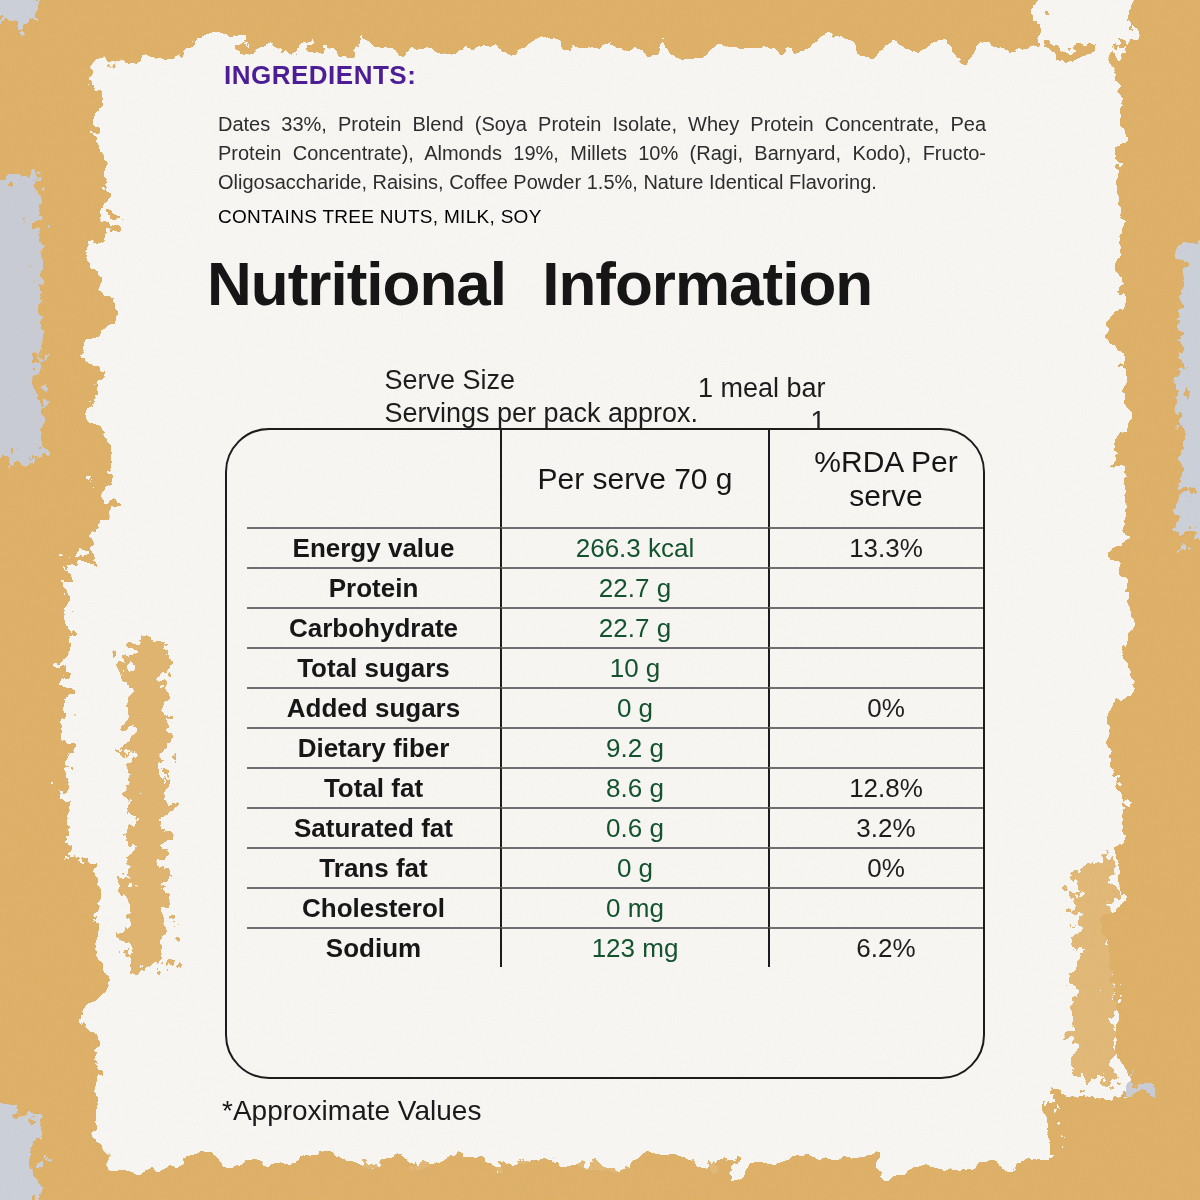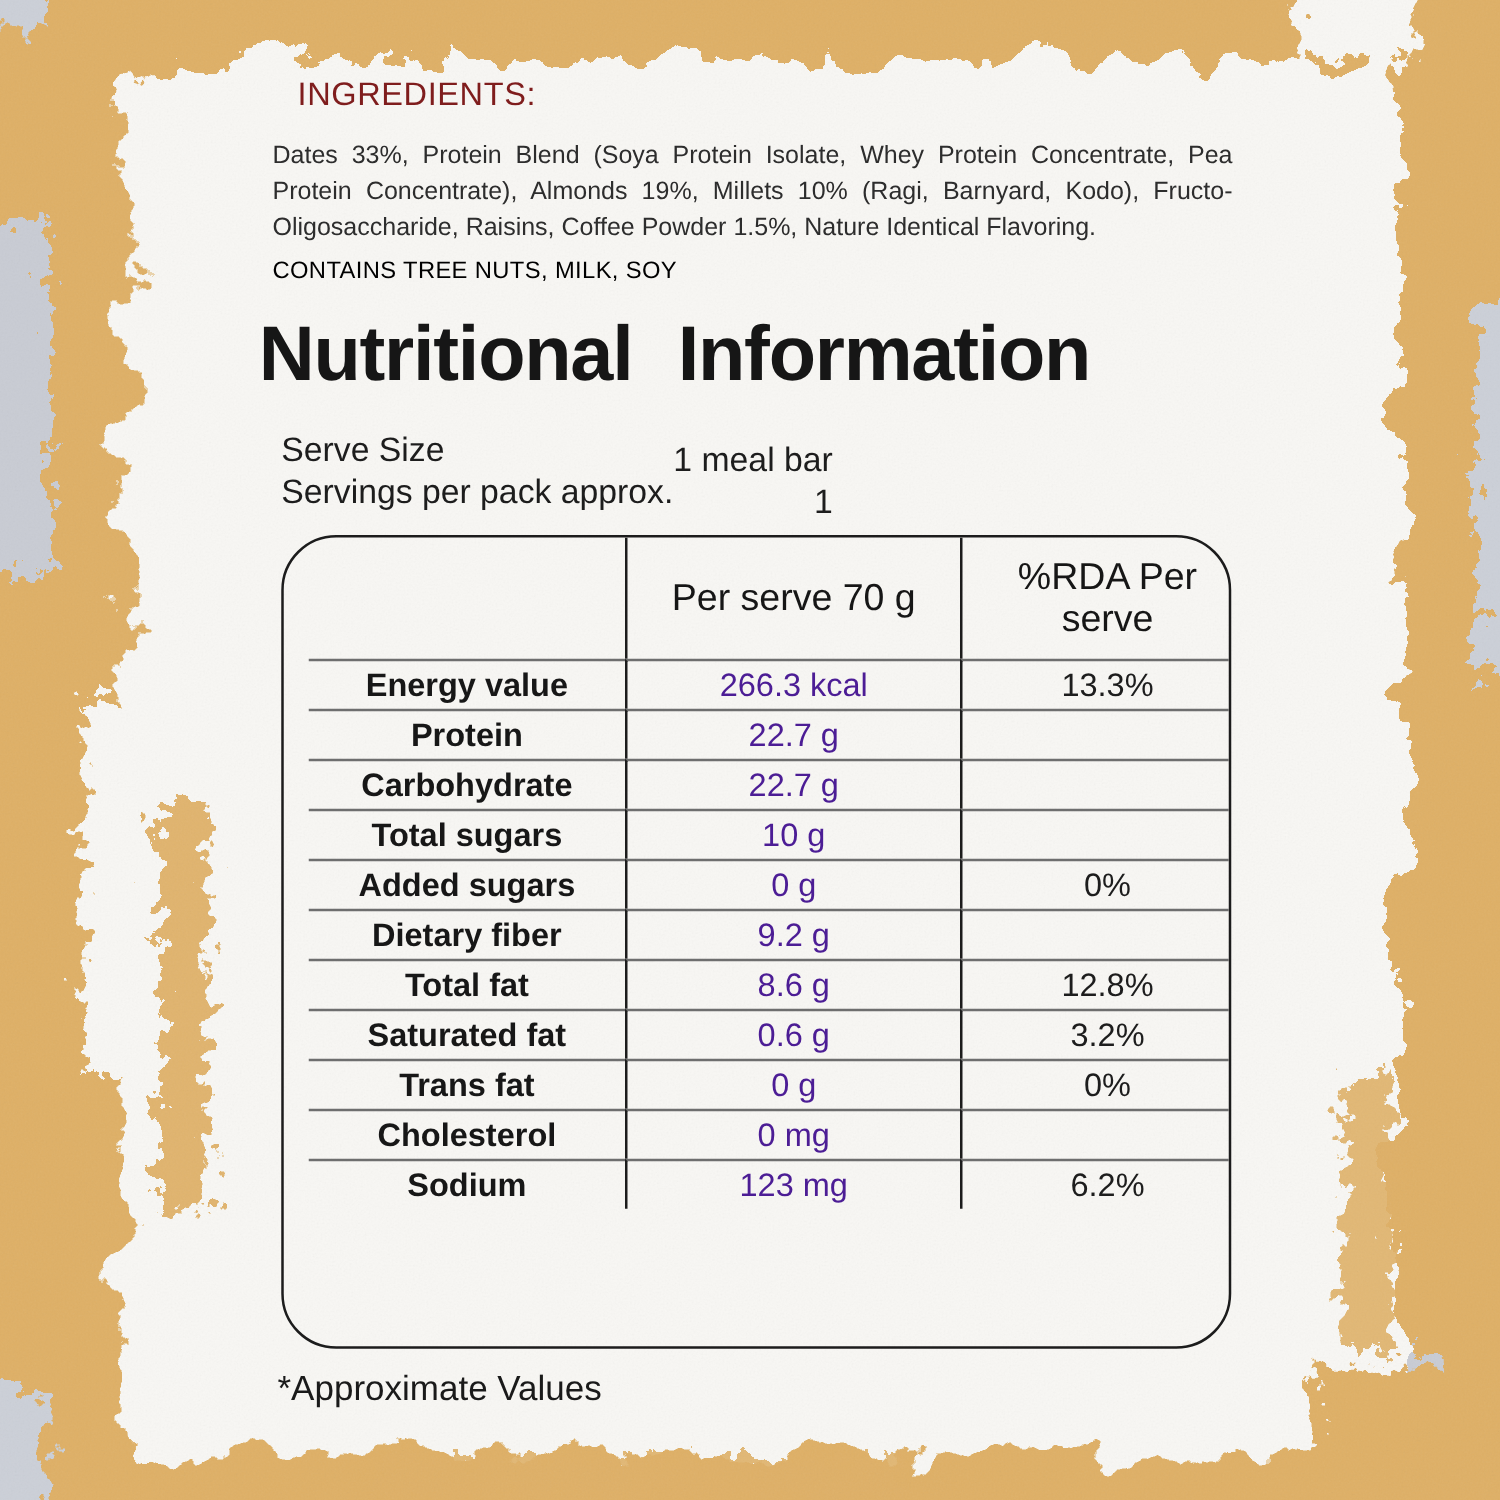--- a/index.html
+++ b/index.html
@@ -8,40 +8,40 @@
     font-family:"Liberation Sans","DejaVu Sans",sans-serif;
     background:#dfb066;
     position:relative;
     overflow:hidden;
     color:#1b1b1b;
   }
   .bg-svg{position:absolute;left:0;top:0;width:1200px;height:1200px;}
   .content{position:absolute;left:0;top:0;width:1200px;height:1200px;}
 
   .ingredients-heading{
-    position:absolute;left:238px;top:60px;
-    font-size:26px;font-weight:400;letter-spacing:.5px;color:#7f1d1d;
+    position:absolute;left:224px;top:60px;
+    font-size:26px;font-weight:700;letter-spacing:.5px;color:#4c1d95;
   }
   .ingredients-body{
     position:absolute;left:218px;top:110px;width:768px;
     font-size:20px;line-height:29px;color:#2d2d2d;
     text-align:justify;
   }
   .allergen-note{
     position:absolute;left:218px;top:206px;
     font-size:19px;font-weight:500;letter-spacing:.3px;color:#000000;
   }
   .nutrition-title{
     position:absolute;left:207px;top:248px;
     font-size:62px;font-weight:600;letter-spacing:-1px;word-spacing:20px;
     color:#161616;white-space:nowrap;
   }
   .serve-row{
-    position:absolute;left:225px;top:344px;width:760px;
-    display:flex;justify-content:flex-start;
+    position:absolute;left:225px;top:364px;width:760px;
+    display:flex;justify-content:center;
   }
   .serve-labels div{font-size:27px;line-height:33px;color:#1d1d1d;}
   .serve-values{text-align:right;margin-top:8px;}
   .serve-values div{font-size:27px;line-height:33px;color:#1d1d1d;}
 
   .ntable{
     position:absolute;left:225px;top:428px;width:760px;height:651px;
     border:2.5px solid #1c1c1c;border-radius:44px;overflow:hidden;
     box-sizing:border-box;background:transparent;
   }
@@ -49,21 +49,21 @@
   .trow.header .cell{height:97px;}
   .trow:not(.header) .cell{height:40px;border-top:2px solid #6e6e6e;}
   .cell{
     display:flex;align-items:center;justify-content:center;
     box-sizing:border-box;text-align:center;
   }
   .cell.c2,.cell.c3{border-left:2px solid #1c1c1c;}
   .head-cell{font-size:30px;font-weight:500;line-height:34px;color:#161616;}
   .head-narrow{max-width:165px;}
   .label-cell{font-size:26px;font-weight:700;color:#171717;}
-  .val-cell{font-size:26px;font-weight:400;color:#4c1d95;}
+  .val-cell{font-size:26px;font-weight:400;color:#14532d;}
   .rda-cell{font-size:26px;font-weight:400;color:#1d1d1d;}
 
   .footnote{
     position:absolute;left:222px;top:1095px;
     font-size:28px;font-weight:500;color:#1a1a1a;
   }
 </style>
 </head>
 <body>
 

